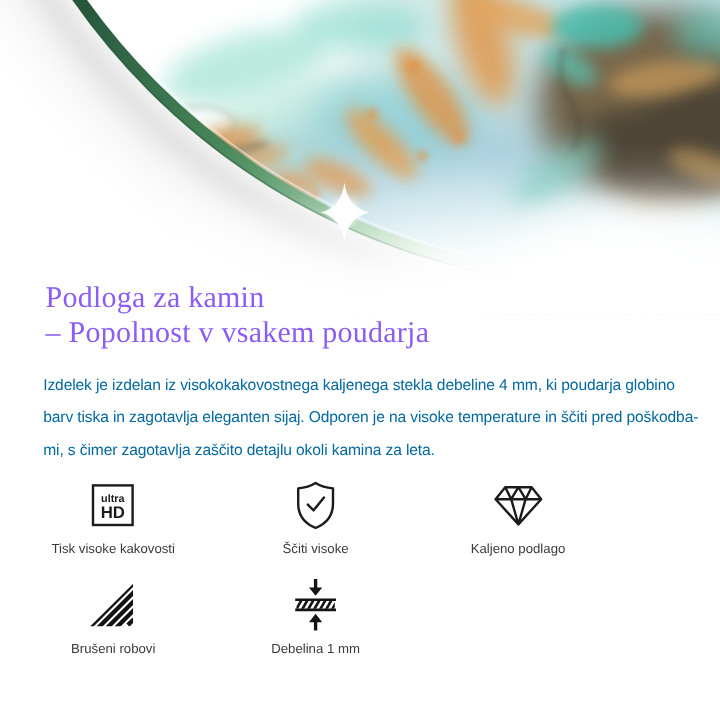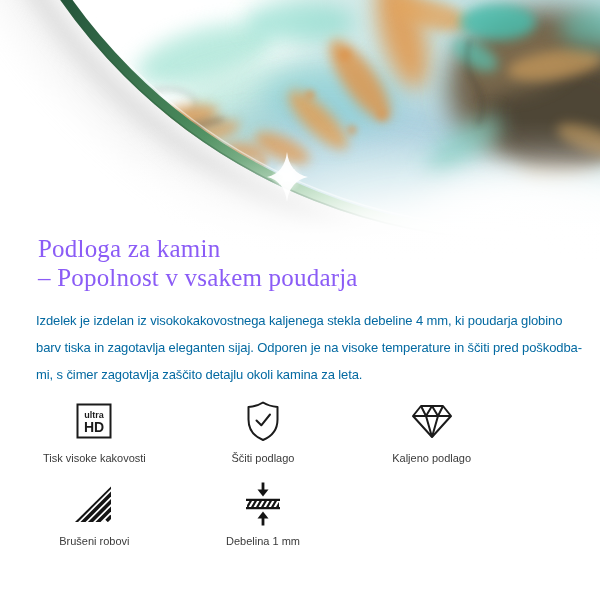--- a/index.html
+++ b/index.html
@@ -182,21 +182,21 @@
     <div class="label">Tisk visoke kakovosti</div>
   </div>
 
   <div class="cell">
     <div class="icon-box">
       <svg width="44" height="46" viewBox="0 0 44 46">
         <path class="ic" stroke-width="2.4" stroke-linejoin="round" d="M22,4.5 C26,7 31,8.5 36.5,9 V21.5 C36.5,31.5 30.5,38.5 22,42 C13.5,38.5 7.5,31.5 7.5,21.5 V9 C13,8.5 18,7 22,4.5 Z"></path>
         <path class="ic" stroke-width="2.4" stroke-linecap="round" stroke-linejoin="round" d="M15.5,22.5 l4.8,4.8 L29,16.5"></path>
       </svg>
     </div>
-    <div class="label">Ščiti podlago</div>
+    <div class="label">Ščiti visoke</div>
   </div>
 
   <div class="cell">
     <div class="icon-box">
       <svg width="46" height="42" viewBox="0 0 46 42">
         <g class="ic" stroke-width="1.8" stroke-linejoin="round">
           <path d="M12,6 L34,6 L42,16 L23,37 L4,16 Z"></path>
           <path d="M4,16 H42"></path>
           <path d="M12,6 L17,16 L23,6 L29,16 L34,6"></path>
           <path d="M17,16 L23,37 M29,16 L23,37"></path>

